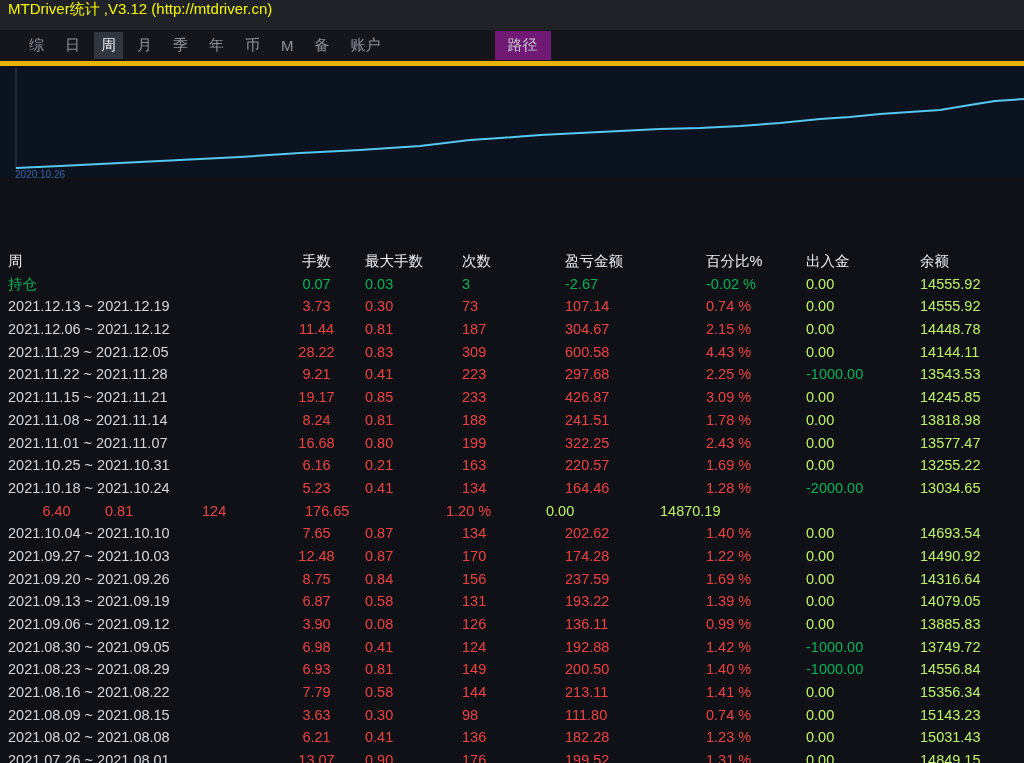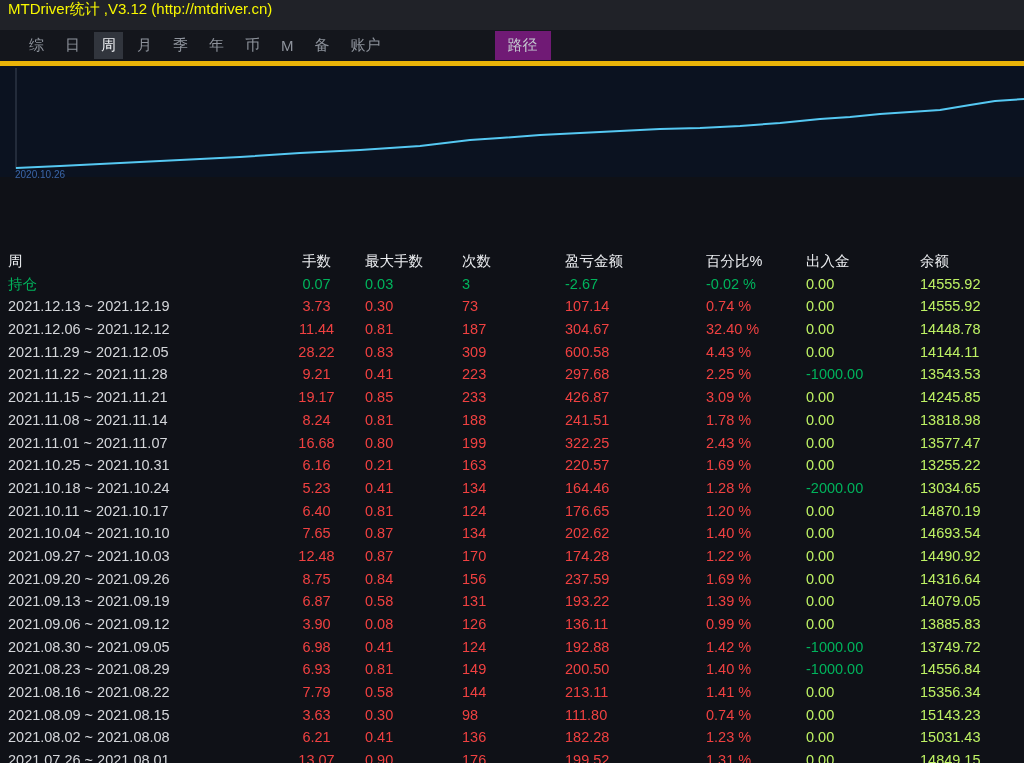--- a/index.html
+++ b/index.html
@@ -91,21 +91,21 @@
       <div class="cell c5 red">0.74 %</div>
       <div class="cell c6 plain">0.00</div>
       <div class="cell c7 plain">14555.92</div>
     </div>
     <div class="trow">
       <div class="cell c0 date">2021.12.06 ~ 2021.12.12</div>
       <div class="cell c1 red">11.44</div>
       <div class="cell c2 red">0.81</div>
       <div class="cell c3 red">187</div>
       <div class="cell c4 red">304.67</div>
-      <div class="cell c5 red">32.40 %</div>
+      <div class="cell c5 red">2.15 %</div>
       <div class="cell c6 plain">0.00</div>
       <div class="cell c7 plain">14448.78</div>
     </div>
     <div class="trow">
       <div class="cell c0 date">2021.11.29 ~ 2021.12.05</div>
       <div class="cell c1 red">28.22</div>
       <div class="cell c2 red">0.83</div>
       <div class="cell c3 red">309</div>
       <div class="cell c4 red">600.58</div>
       <div class="cell c5 red">4.43 %</div>
@@ -166,21 +166,20 @@
       <div class="cell c0 date">2021.10.18 ~ 2021.10.24</div>
       <div class="cell c1 red">5.23</div>
       <div class="cell c2 red">0.41</div>
       <div class="cell c3 red">134</div>
       <div class="cell c4 red">164.46</div>
       <div class="cell c5 red">1.28 %</div>
       <div class="cell c6 green">-2000.00</div>
       <div class="cell c7 plain">13034.65</div>
     </div>
     <div class="trow">
-      <div class="cell c0 date">2021.10.11 ~ 2021.10.17</div>
       <div class="cell c1 red">6.40</div>
       <div class="cell c2 red">0.81</div>
       <div class="cell c3 red">124</div>
       <div class="cell c4 red">176.65</div>
       <div class="cell c5 red">1.20 %</div>
       <div class="cell c6 plain">0.00</div>
       <div class="cell c7 plain">14870.19</div>
     </div>
     <div class="trow">
       <div class="cell c0 date">2021.10.04 ~ 2021.10.10</div>

